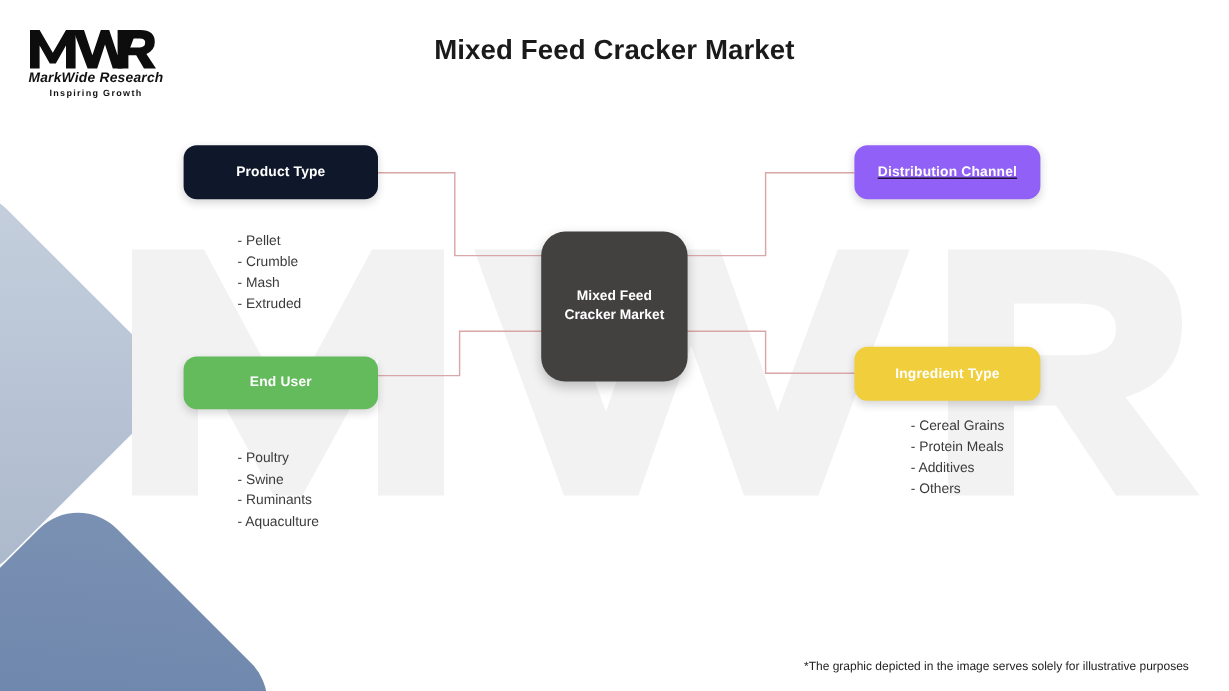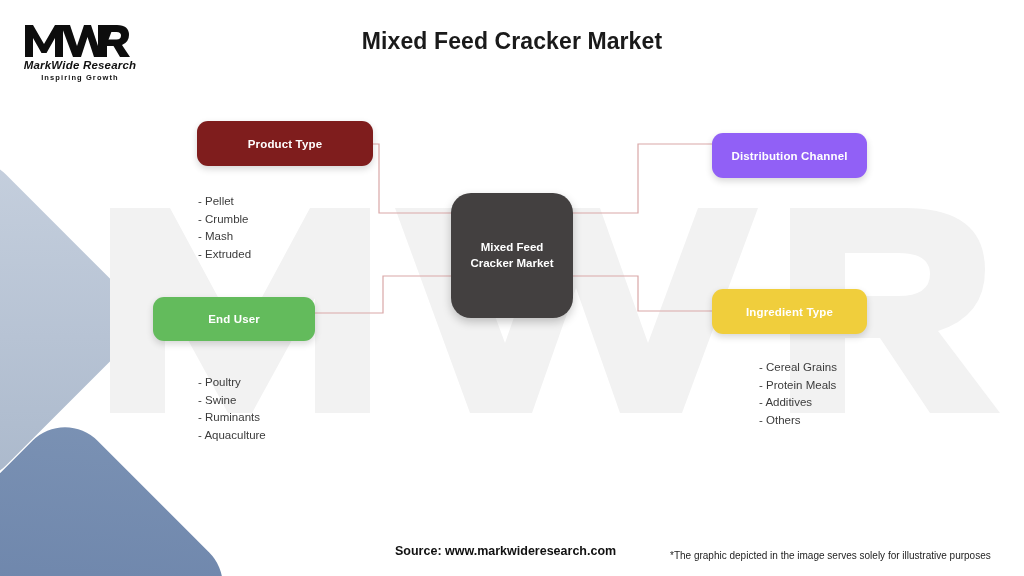--- a/index.html
+++ b/index.html
@@ -109,22 +109,22 @@
     justify-content: center;
   }
   .node-label {
     font-size: 11.5px;
     font-weight: bold;
     color: #ffffff;
     letter-spacing: .15px;
     text-align: center;
   }
 
-  .node-product      { left: 153px; top: 121px; width: 176px; height: 45px; background: #7f1d1d; margin-left: 44px; }
-  .node-distribution { left: 712px; top: 133px; width: 155px; height: 45px; background: #9160f6; }
+  .node-product      { left: 153px; top: 121px; width: 162px; height: 45px; background: #0f172a; }
+  .node-distribution { left: 712px; top: 121px; width: 155px; height: 45px; background: #9160f6; text-decoration: underline; }
   .node-enduser      { left: 153px; top: 297px; width: 162px; height: 44px; background: #63bb5c; }
   .node-ingredient   { left: 712px; top: 289px; width: 155px; height: 45px; background: #f0ce3c; }
 
   .node-center {
     position: absolute;
     left: 451px; top: 193px;
     width: 122px; height: 125px;
     border-radius: 20px;
     background: #434040;
     box-shadow: 0 4px 10px rgba(0,0,0,.22);
@@ -149,21 +149,21 @@
     font-size: 11.5px;
     color: #3b3b3b;
     line-height: 17.6px;
     white-space: nowrap;
   }
   .items ul { margin: 16px; padding: 0; }
 
   .items-product      { left: 182px; top: 177px; }
   .items-distribution { left: 743px; top: 172px; }
   .items-enduser      { left: 182px; top: 358px; }
-  .items-ingredient   { left: 743px; top: 343px; }
+  .items-ingredient   { left: 743px; top: 331px; }
 
   
   .source {
     position: absolute;
     left: 395px;
     top: 544px;
     font-size: 12.5px;
     font-weight: bold;
     color: #111111;
     white-space: nowrap;
@@ -263,16 +263,15 @@
 
   <div class="items items-ingredient">
     <ul>
       <li>- Cereal Grains</li>
       <li>- Protein Meals</li>
       <li>- Additives</li>
       <li>- Others</li>
     </ul>
   </div>
 
-  <div class="source">Source: www.markwideresearch.com</div>
   <div class="disclaimer">*The graphic depicted in the image serves solely for illustrative purposes</div>
 
 </div>
 
 </body></html>

